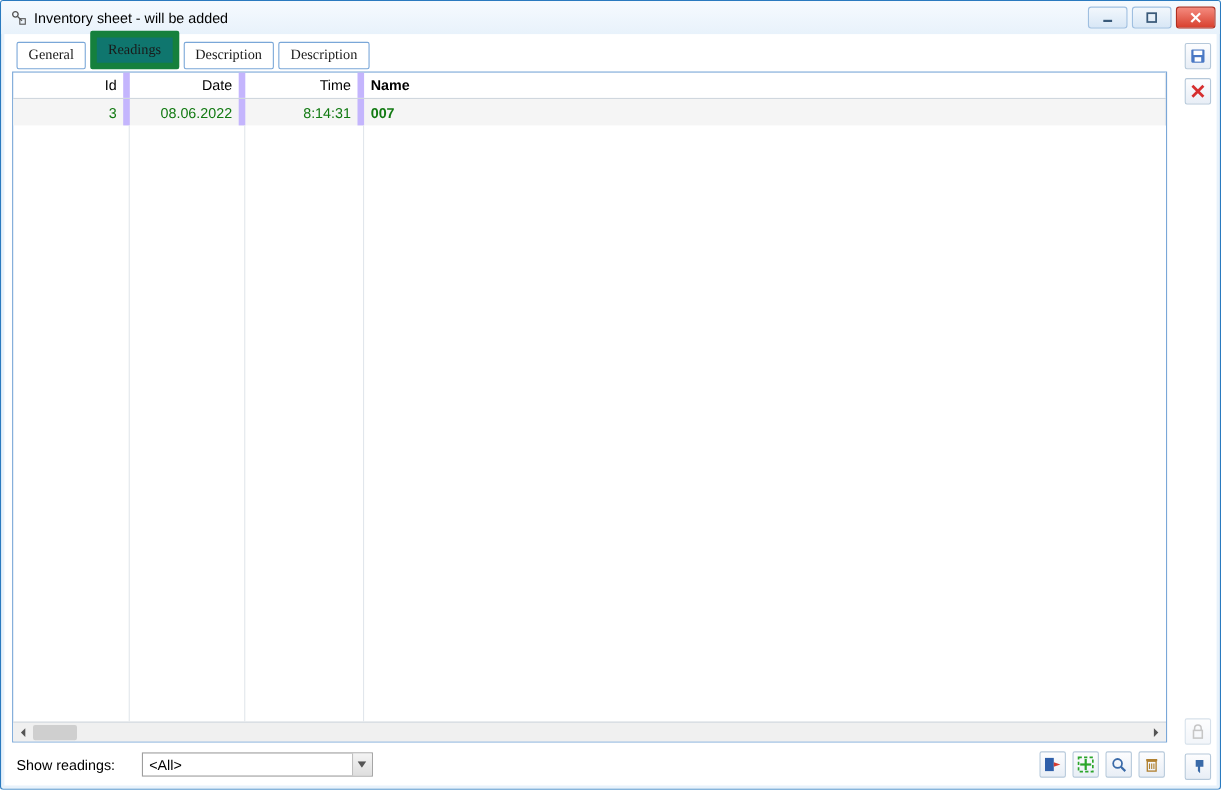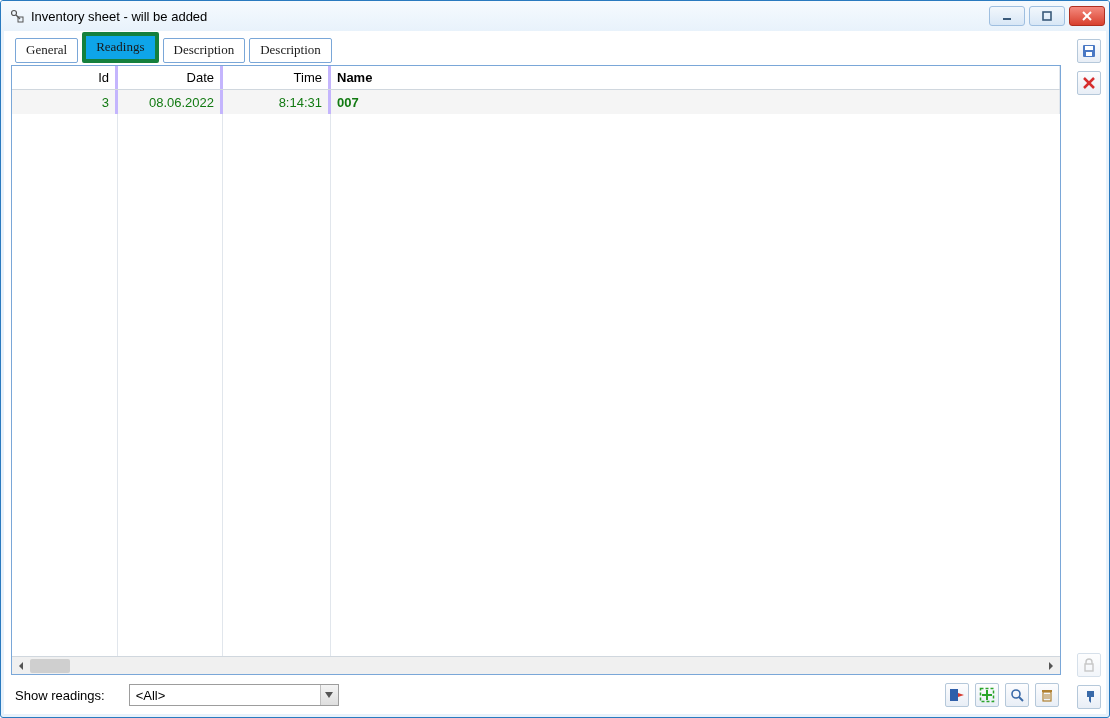--- a/index.html
+++ b/index.html
@@ -97,22 +97,22 @@
     border: 1px solid #7aa7d8;
     border-bottom: 1px solid #7aa7d8;
     background: #fff;
     margin-right:4px;
     border-radius:2px;
     cursor:pointer;
     color:#1a1a1a;
     font-size:13px;
   }
   .tab.active {
-    border: 4px solid #15803d;
-    background:#0ea5e9;
+    border: 6px solid #15803d;
+    background:#0f766e;
     position:relative;
     z-index:3;
   }
 
   
   .grid-panel {
     flex:1;
     border:1px solid #7aa7d8;
     margin: 2px 6px 4px 6px;
     display:flex; flex-direction:column;
@@ -126,21 +126,21 @@
     font-size:13px;
   }
   .grid-header {
     border-bottom:1px solid #d0d7de;
     color:#000;
   }
   .grid-body {
     flex:1; overflow:hidden; position:relative;
   }
   .col {
-    border-right:3px solid #c4b5fd;
+    border-right:6px solid #c4b5fd;
     padding: 0 6px;
     height:100%;
     display:flex;align-items:center;
     overflow:hidden; white-space:nowrap;
   }
   .col.id   { width:106px; justify-content:flex-end; }
   .col.date { width:105px; justify-content:flex-end; }
   .col.time { width:108px; justify-content:flex-end; }
   .col.name { flex:1; border-right:1px solid #e1e6ec; justify-content:flex-start; padding-left:6px;font-weight:bold;}
   .grid-row {

